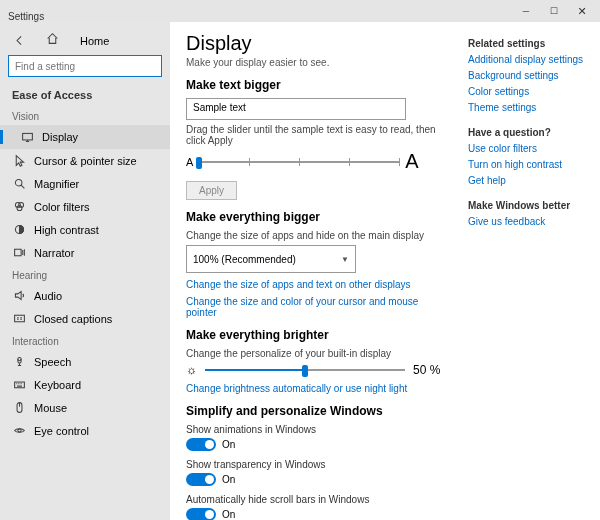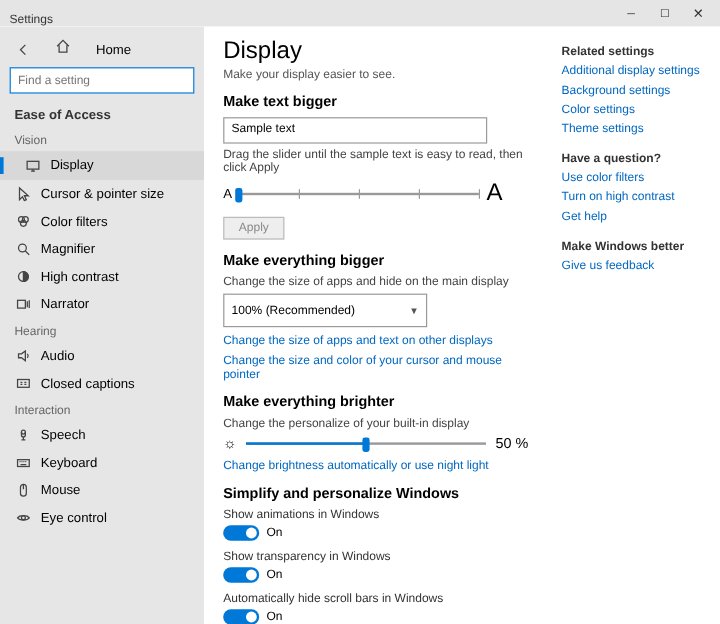--- a/index.html
+++ b/index.html
@@ -8,21 +8,21 @@
 .titlebar .title{font-size:10px;color:#333;margin-left:4px}
 .titlebar .spacer{flex:1}
 .titlebar .winbtn{width:28px;height:22px;display:flex;align-items:center;justify-content:center;font-size:9px;color:#333}
 .titlebar .winbtn.close{font-size:11px}
 .main{flex:1;display:flex;overflow:hidden}
 .sidebar{width:170px;background:#e6e6e6;display:flex;flex-direction:column;padding:6px 0;overflow-y:auto}
 .home-row{display:flex;align-items:flex-end;gap:20px;padding:4px 12px 6px}
 .home-row .arrow{width:14px;display:flex;justify-content:center}
 .home-row .h-icon{width:14px}
 .home-row .h-label{font-size:11px}
-.searchbox{margin:2px 8px 6px;height:22px;border:1px solid #0078d7;display:flex;align-items:center;padding:0 6px;background:#fff}
+.searchbox{margin:2px 8px 6px;height:22px;border:1px solid #0078d7;display:flex;padding:0 6px;background:#fff}
 .searchbox input{border:none;outline:none;flex:1;font-size:10px;color:#666}
 .section-head{padding:6px 12px 4px;font-size:11px;font-weight:600;color:#333}
 .cat-label{padding:6px 12px 3px;font-size:10px;color:#666}
 .nav-item{display:flex;align-items:center;gap:8px;padding:5px 12px;font-size:11px;color:#000}
 .nav-item .nicon{width:14px;display:flex;justify-content:center}
 .nav-item.active{background:#d8d8d8}
 .nav-item.active::before{content:"";width:3px;height:14px;background:#0078d7;margin-left:-12px;margin-right:9px}
 .content-wrap{flex:1;display:flex;overflow:hidden}
 .content{flex:1;padding:10px 16px;overflow-y:auto}
 .rightcol{width:140px;padding:10px 8px}
@@ -99,35 +99,35 @@
           <span class="nicon">
             <svg viewBox="0 0 16 16">
               <path d="M4 2v12l3-3 2 4 2-1-2-4h4z"></path>
             </svg>
           </span>
           <span>Cursor &amp; pointer size</span>
         </div>
         <div class="nav-item">
           <span class="nicon">
             <svg viewBox="0 0 16 16">
+              <circle cx="7" cy="7" r="4"></circle>
+              <path d="M10 10l4 4"></path>
+            </svg>
+          </span>
+          <span>Magnifier</span>
+        </div>
+        <div class="nav-item">
+          <span class="nicon">
+            <svg viewBox="0 0 16 16">
               <circle cx="6" cy="6" r="3"></circle>
               <circle cx="10" cy="6" r="3"></circle>
               <circle cx="8" cy="10" r="3"></circle>
             </svg>
           </span>
           <span>Color filters</span>
-        </div>
-        <div class="nav-item">
-          <span class="nicon">
-            <svg viewBox="0 0 16 16">
-              <circle cx="7" cy="7" r="4"></circle>
-              <path d="M10 10l4 4"></path>
-            </svg>
-          </span>
-          <span>Magnifier</span>
         </div>
         <div class="nav-item">
           <span class="nicon">
             <svg viewBox="0 0 16 16">
               <circle cx="8" cy="8" r="5"></circle>
               <path d="M8 3a5 5 0 010 10z" fill="#444"></path>
             </svg>
           </span>
           <span>High contrast</span>
         </div>

